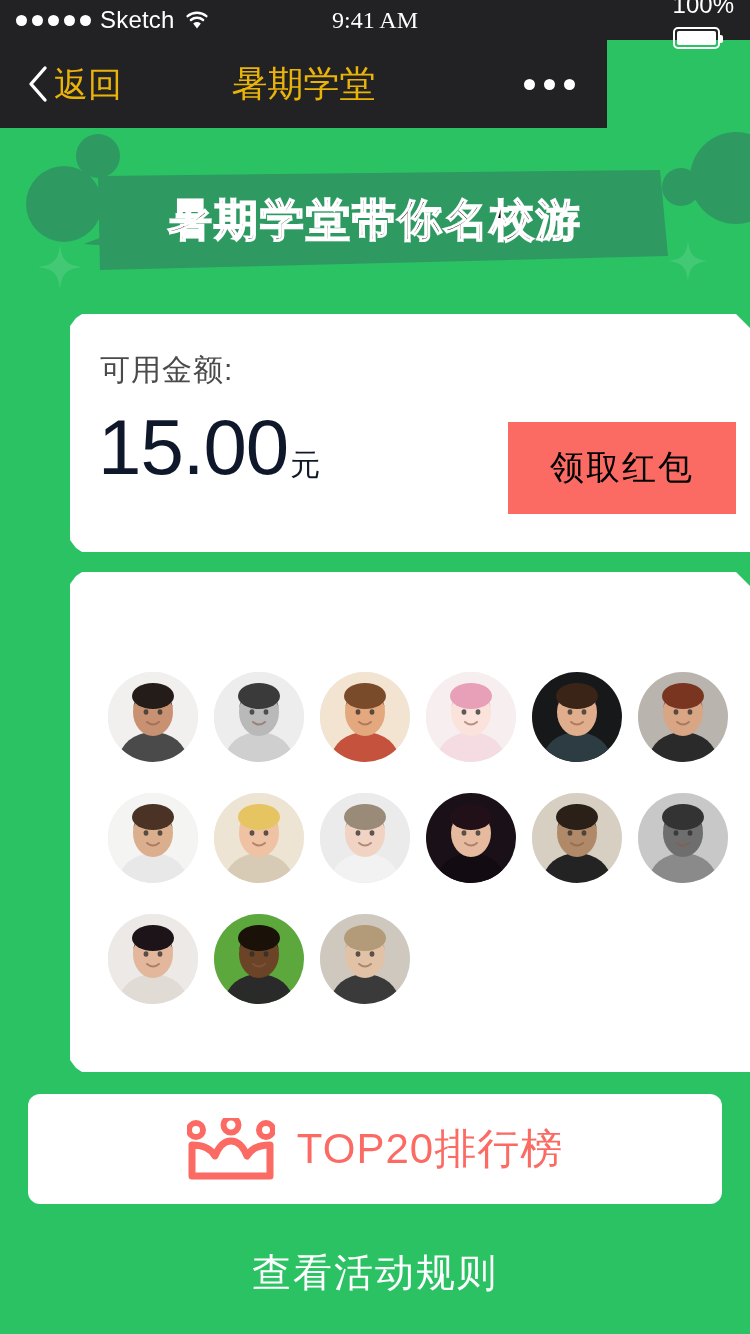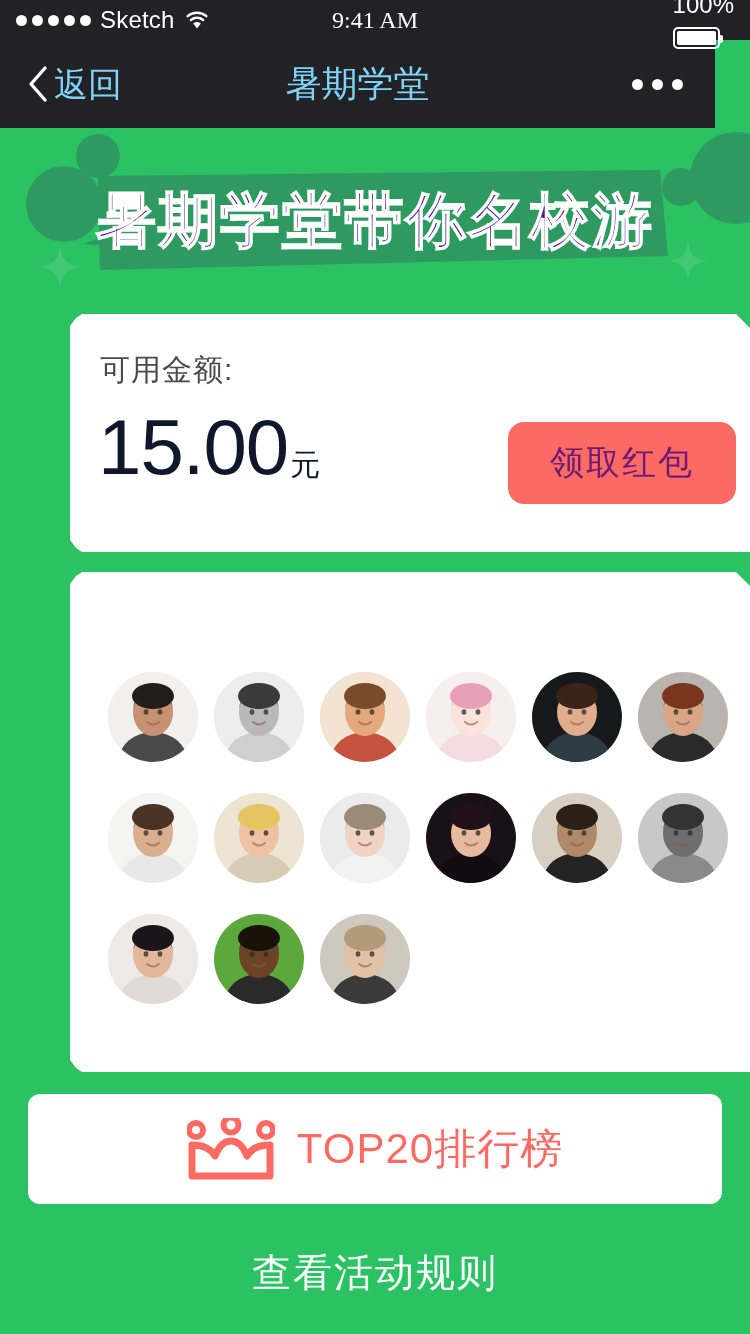--- a/index.html
+++ b/index.html
@@ -92,24 +92,24 @@
     width: calc(100% - 4px);
     background: #ffffff;
     border-radius: 2px;
     display: block;
   }
 
   
   .navbar {
     position: absolute;
     top: 40px; left: 0;
-    width: 715px;
+    width: 607px;
     height: 88px;
     background: #222224;
-    color: #7dd3fc;
+    color: #eab308;
   }
   .nav-back {
     position: absolute;
     left: 14px; top: 0;
     height: 88px;
     display: flex;
     align-items: center;
     gap: 6px;
     padding: 0 12px;
     cursor: pointer;
@@ -165,23 +165,23 @@
     width: 584px; height: 100px;
   }
   .band-shape {
     position: absolute;
     inset: 0;
   }
   .banner-title {
     position: absolute;
     left: 0; right: 0; top: 44px;
     text-align: center;
-    font-size: 60px;
+    font-size: 44px;
     font-weight: bold;
-    color: #4c1d95;
+    color: #000000;
     letter-spacing: 2px;
     line-height: 96px;
     font-family: "DejaVu Sans", "Liberation Sans", sans-serif;
     -webkit-text-stroke: 1.5px #ffffff;
   }
 
   
   .card {
     position: absolute;
     background: #ffffff;
@@ -221,25 +221,25 @@
     letter-spacing: -1px;
   }
   .amount-unit {
     font-size: 30px;
     line-height: 42px;
     padding-left: 2px;
   }
   .claim-btn {
     position: absolute;
     right: 28px; top: 108px;
-    width: 228px; height: 82px;
+    width: 228px; height: 92px;
     background: #FB6B64;
-    border-radius: 16px;
+    border-radius: 0;
     border: none;
-    color: #701a75;
+    color: #000000;
     font-size: 34px;
     letter-spacing: 2px;
     cursor: pointer;
     font-family: inherit;
   }
 
   .friends-card { top: 572px; height: 500px; }
   .friends-label {
     position: absolute;
     left: 30px; top: 32px;

